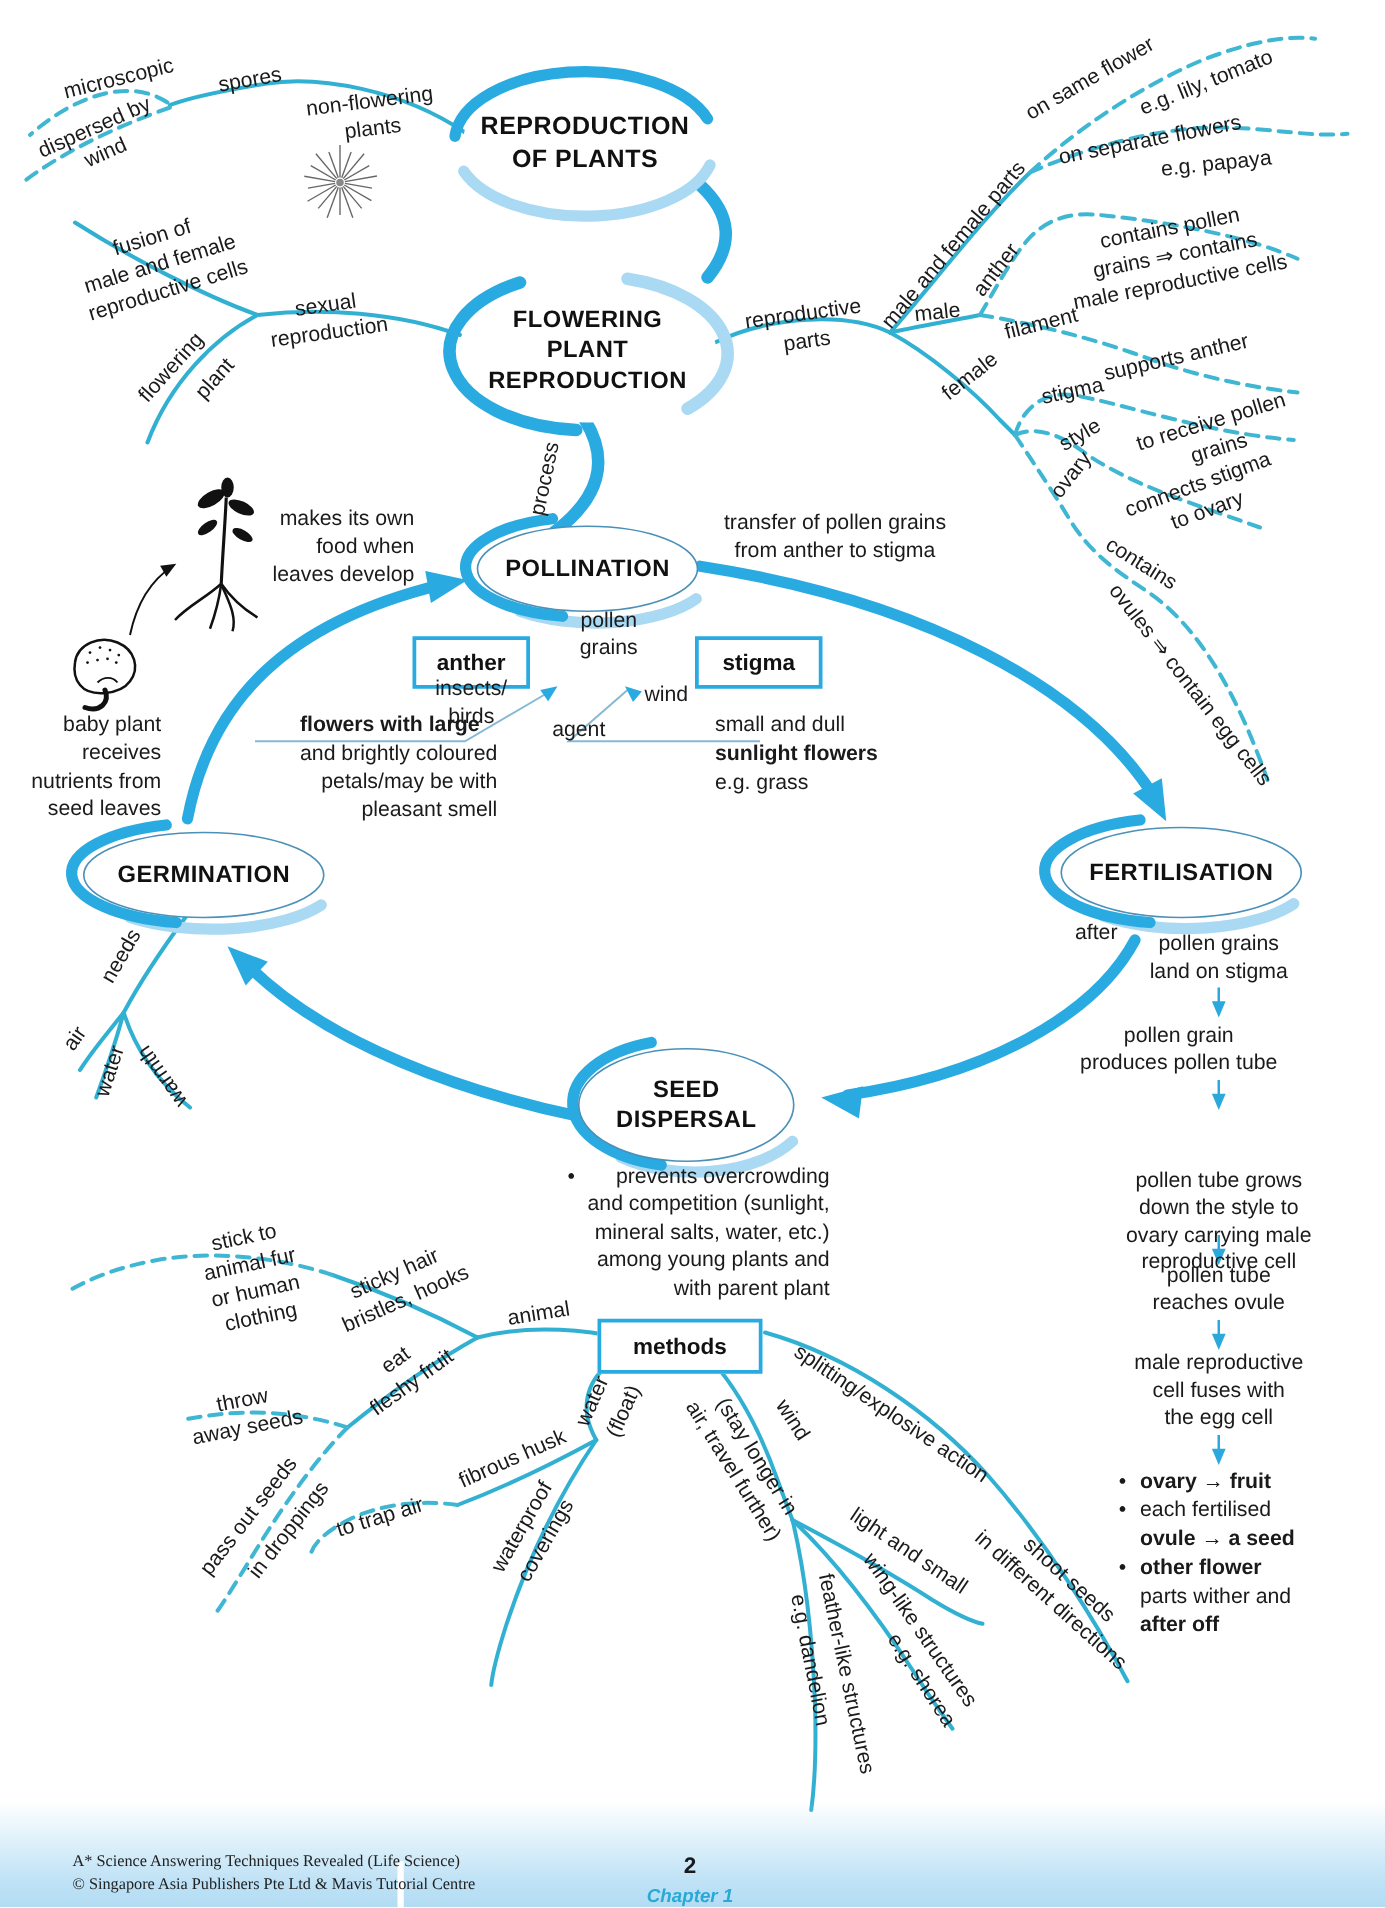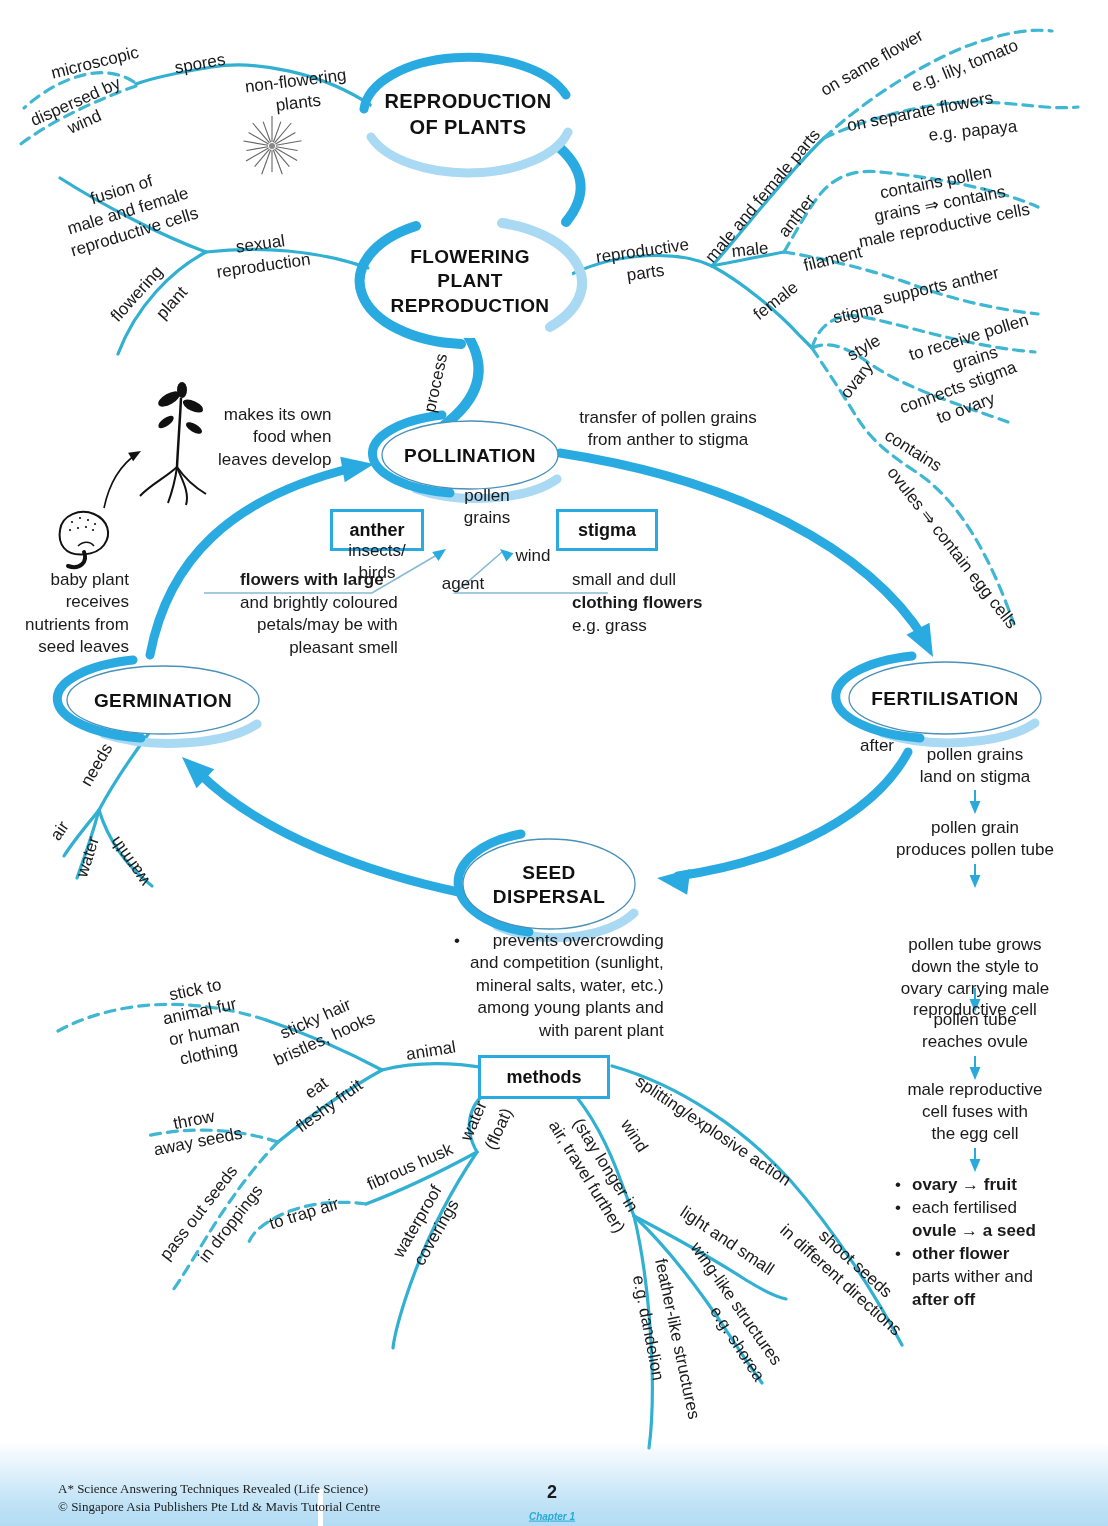--- a/index.html
+++ b/index.html
@@ -8,21 +8,21 @@
   svg.art{position:absolute;left:0;top:0;width:1108px;height:1526px;}
   .lbl{position:absolute;transform:translate(-50%,-50%);font-size:17px;line-height:1.28;
        color:#1a1a1a;white-space:pre;text-align:center;}
   .lblL{position:absolute;font-size:17px;line-height:1.32;color:#1a1a1a;white-space:pre;text-align:right;}
   .node{font-weight:700;font-size:19px;letter-spacing:.4px;color:#111;}
   .big{font-size:20px;}
   .b{font-weight:700;}
   .kbox{position:absolute;border:3px solid #29abe2;background:#fff;display:flex;
         align-items:center;justify-content:center;font-weight:700;font-size:18px;color:#111;}
   .serif{font-family:"Liberation Serif",serif;font-size:13px;color:#222;}
-  .chapter{color:#29a9d6;font-weight:700;font-style:italic;font-size:10px;text-decoration:underline;}
+  .chapter{color:#29a9d6;font-weight:700;font-style:italic;font-size:15px;}
   .grad{position:absolute;left:0;bottom:0;width:1108px;height:85px;
         background:linear-gradient(to bottom,rgba(255,255,255,0),#bfe2f6 75%,#b2dcf3);}
   .vline{position:absolute;left:318px;top:1489px;width:5px;height:37px;background:#fff;}
 </style>
 </head>
 <body>
 
 <div class="page">
 
 <svg class="art" viewBox="0 0 1108 1526">
@@ -259,39 +259,39 @@
 grains</div>
 <div class="lbl" style="left:377px;top:562px;">insects/
 birds</div>
 <div class="lbl" style="left:533px;top:556px;">wind</div>
 <div class="lbl" style="left:463px;top:584px;">agent</div>
 <div class="lblL b" style="left:240px;top:569px;">flowers with large</div>
 <div class="lblL" style="left:240px;top:592px;">and brightly coloured
 petals/may be with
 pleasant smell</div>
 <div class="lblL" style="left:572px;top:569px;">small and dull</div>
-<div class="lblL b" style="left:572px;top:592px;">clothing flowers</div>
+<div class="lblL b" style="left:572px;top:592px;">sunlight flowers</div>
 <div class="lblL" style="left:572px;top:615px;">e.g. grass</div>
 <div class="lblL" style="left:218px;top:404px;">makes its own
 food when
 leaves develop</div>
 <div class="lblL" style="left:25px;top:569px;">baby plant
 receives
 nutrients from
 seed leaves</div>
 
 <div class="lbl" style="left:97px;top:765px;transform:translate(-50%,-50%) rotate(-60deg);">needs</div>
 <div class="lbl" style="left:60px;top:831px;transform:translate(-50%,-50%) rotate(-55deg);">air</div>
 <div class="lbl" style="left:88px;top:857px;transform:translate(-50%,-50%) rotate(-72deg);">water</div>
 <div class="lbl" style="left:130px;top:861px;transform:translate(-50%,-50%) rotate(-125deg);">warmth</div>
 
 <div class="lbl" style="left:877px;top:746px;">after</div>
 <div class="lbl" style="left:975px;top:766px;">pollen grains
 land on stigma</div>
-<div class="lbl" style="left:975px;top:839px;">pollen grain
+<div class="lbl" style="left:943px;top:839px;">pollen grain
 produces pollen tube</div>
 <div class="lbl" style="left:975px;top:933px;margin-top:44px;">pollen tube grows
 down the style to
 ovary carrying male
 reproductive cell</div>
 <div class="lbl" style="left:975px;top:1031px;">pollen tube
 reaches ovule</div>
 <div class="lbl" style="left:975px;top:1112px;">male reproductive
 cell fuses with
 the egg cell</div>

